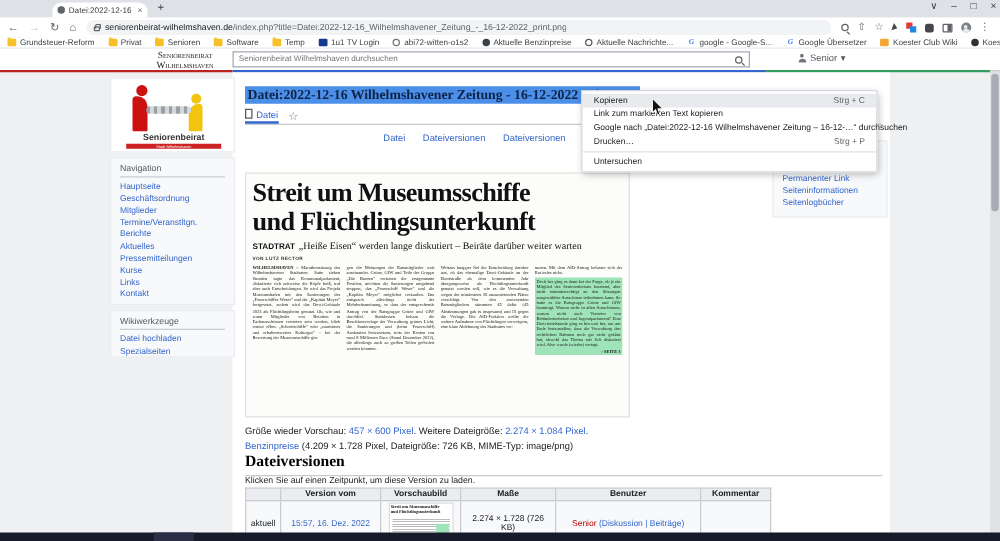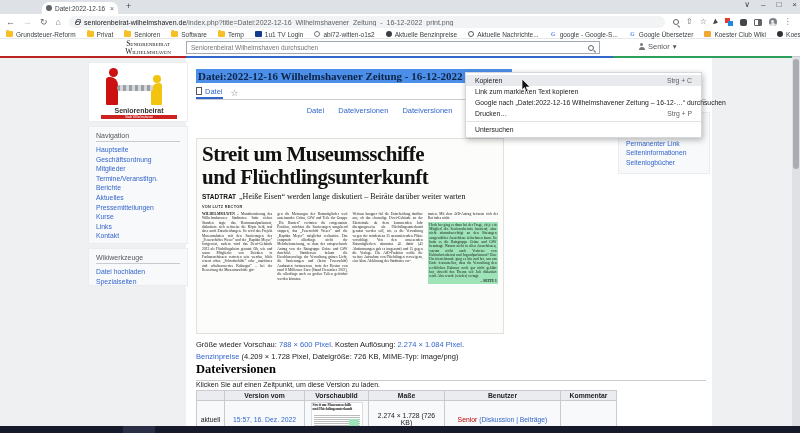--- a/index.html
+++ b/index.html
@@ -324,21 +324,21 @@
       <span>muten. Mit dem AfD-Antrag befasste sich der Rat indes nicht.</span>
       <div class="hl">
         <span>Hoch her ging es dann bei der Frage, ob je ein Mitglied des Seniorenbeirats beratend, aber nicht stimmberechtigt an den Sitzungen ausgewählter Ausschüsse teilnehmen kann. So hatte es die Ratsgruppe Grüne und GfW beantragt. Warum nicht in allen Ausschüssen, warum nicht auch Vertreter von Behindertenbeirat und Jugendparlament? Eine Dreiviertelstunde ging es hin und her, um am Ende festzustellen, dass die Verwaltung den rechtlichen Rahmen noch gar nicht geklärt hat, obwohl das Thema seit Juli diskutiert wird. Also wurde (wieder) vertagt.</span>
         <div class="hl-ref">– SEITE 3</div>
       </div>
     </div>
   </div>
 </div>
 
 <div class="abs caption">
-  <span>Größe wieder Vorschau: </span><a>788 × 600 Pixel</a><span>. Kosten Auflösung: </span><a>2.274 × 1.084 Pixel</a><span>.</span>
+  <span>Größe wieder Vorschau: </span><a>457 × 600 Pixel</a><span>. Weitere Dateigröße: </span><a>2.274 × 1.084 Pixel</a><span>.</span>
 </div>
 <div class="abs origline">
   <a>Benzinpreise</a><span> (4.209 × 1.728 Pixel, Dateigröße: 726 KB, MIME-Typ: image/png)</span>
 </div>
 
 <h2 class="abs sect-head">Dateiversionen</h2>
 <div class="abs hint">Klicken Sie auf einen Zeitpunkt, um diese Version zu laden.</div>
 
 <table class="versions">
   <tbody>

